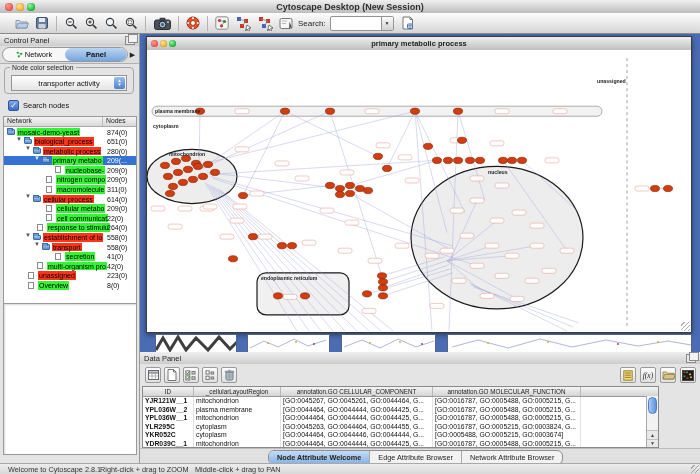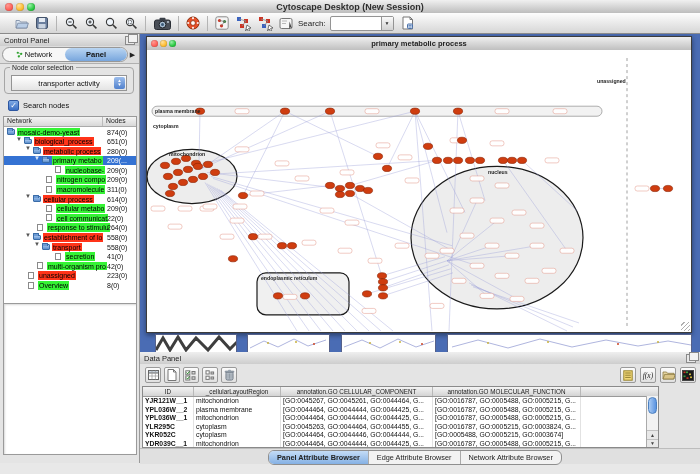--- a/index.html
+++ b/index.html
@@ -729,26 +729,32 @@
           <div class="dp-thumb"></div>
         </div>
       <div class="dp-arrows">
           <div>▲</div>
           <div>▼</div>
         </div>
     </div>
     <div class="browser-tabs">
       <div class="btab-group">
         <div class="btab active">
-            <span>Panel Attribute Browser</span>
+            <span>Node Attribute Welcome</span>
           </div>
         <div class="btab">
             <span>Edge Attribute Browser</span>
           </div>
         <div class="btab">
             <span>Network Attribute Browser</span>
           </div>
       </div>
     </div>
   </div>
 
+  <div class="statusbar">
+    <span style="left:8px">Welcome to Cytoscape 2.8.1</span>
+    <span style="left:100px">Right-click + drag to ZOOM</span>
+    <span style="left:195px">Middle-click + drag to PAN</span>
+    <div class="sgrip"></div>
+  </div>
 
 </div>
 
 </body></html>

